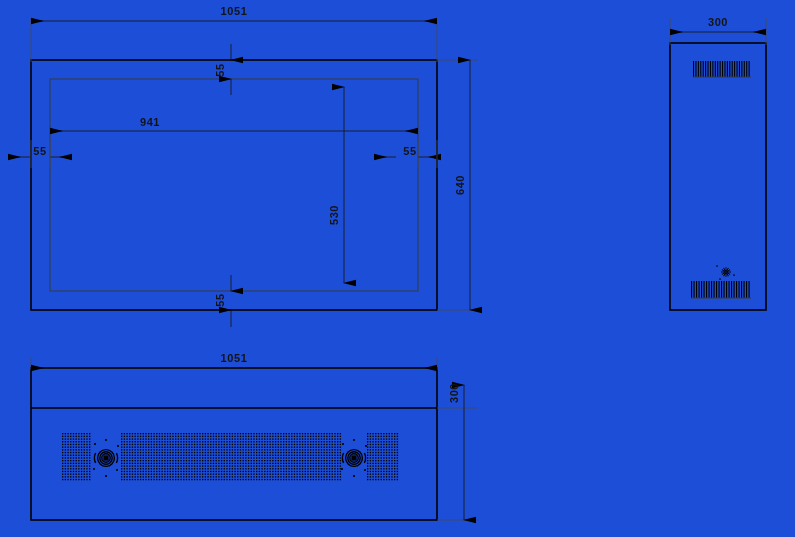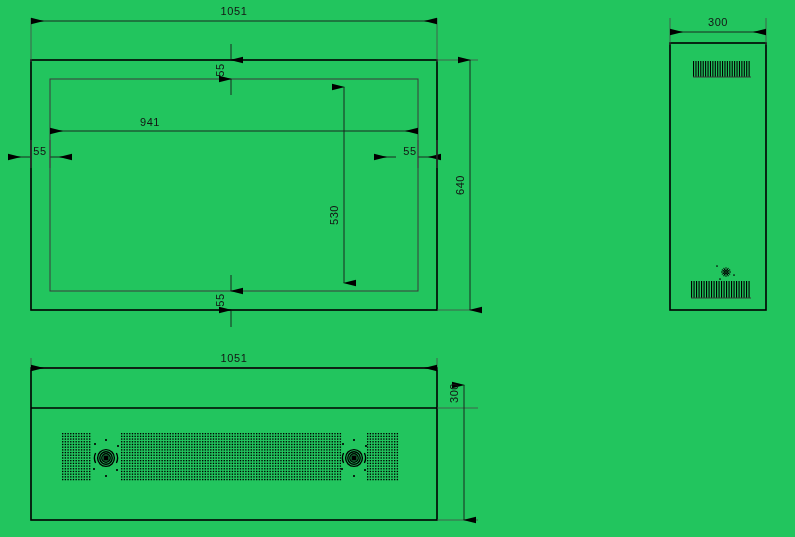--- a/index.html
+++ b/index.html
@@ -11,21 +11,22 @@
   body {
     width: 795px;
     height: 537px;
     overflow: hidden;
     font-family: "Liberation Sans", sans-serif;
   }
   #drawing-root {
     position: relative;
     width: 795px;
     height: 537px;
-    background: #22c55e;
+    background: #1d4ed8;
+    font-weight: bold;
   }
   svg.drawing-canvas {
     display: block;
     width: 795px;
     height: 537px;
   }
   .dim-text {
     font-family: "Liberation Sans", sans-serif;
     font-size: 11px;
     fill: #141414;

